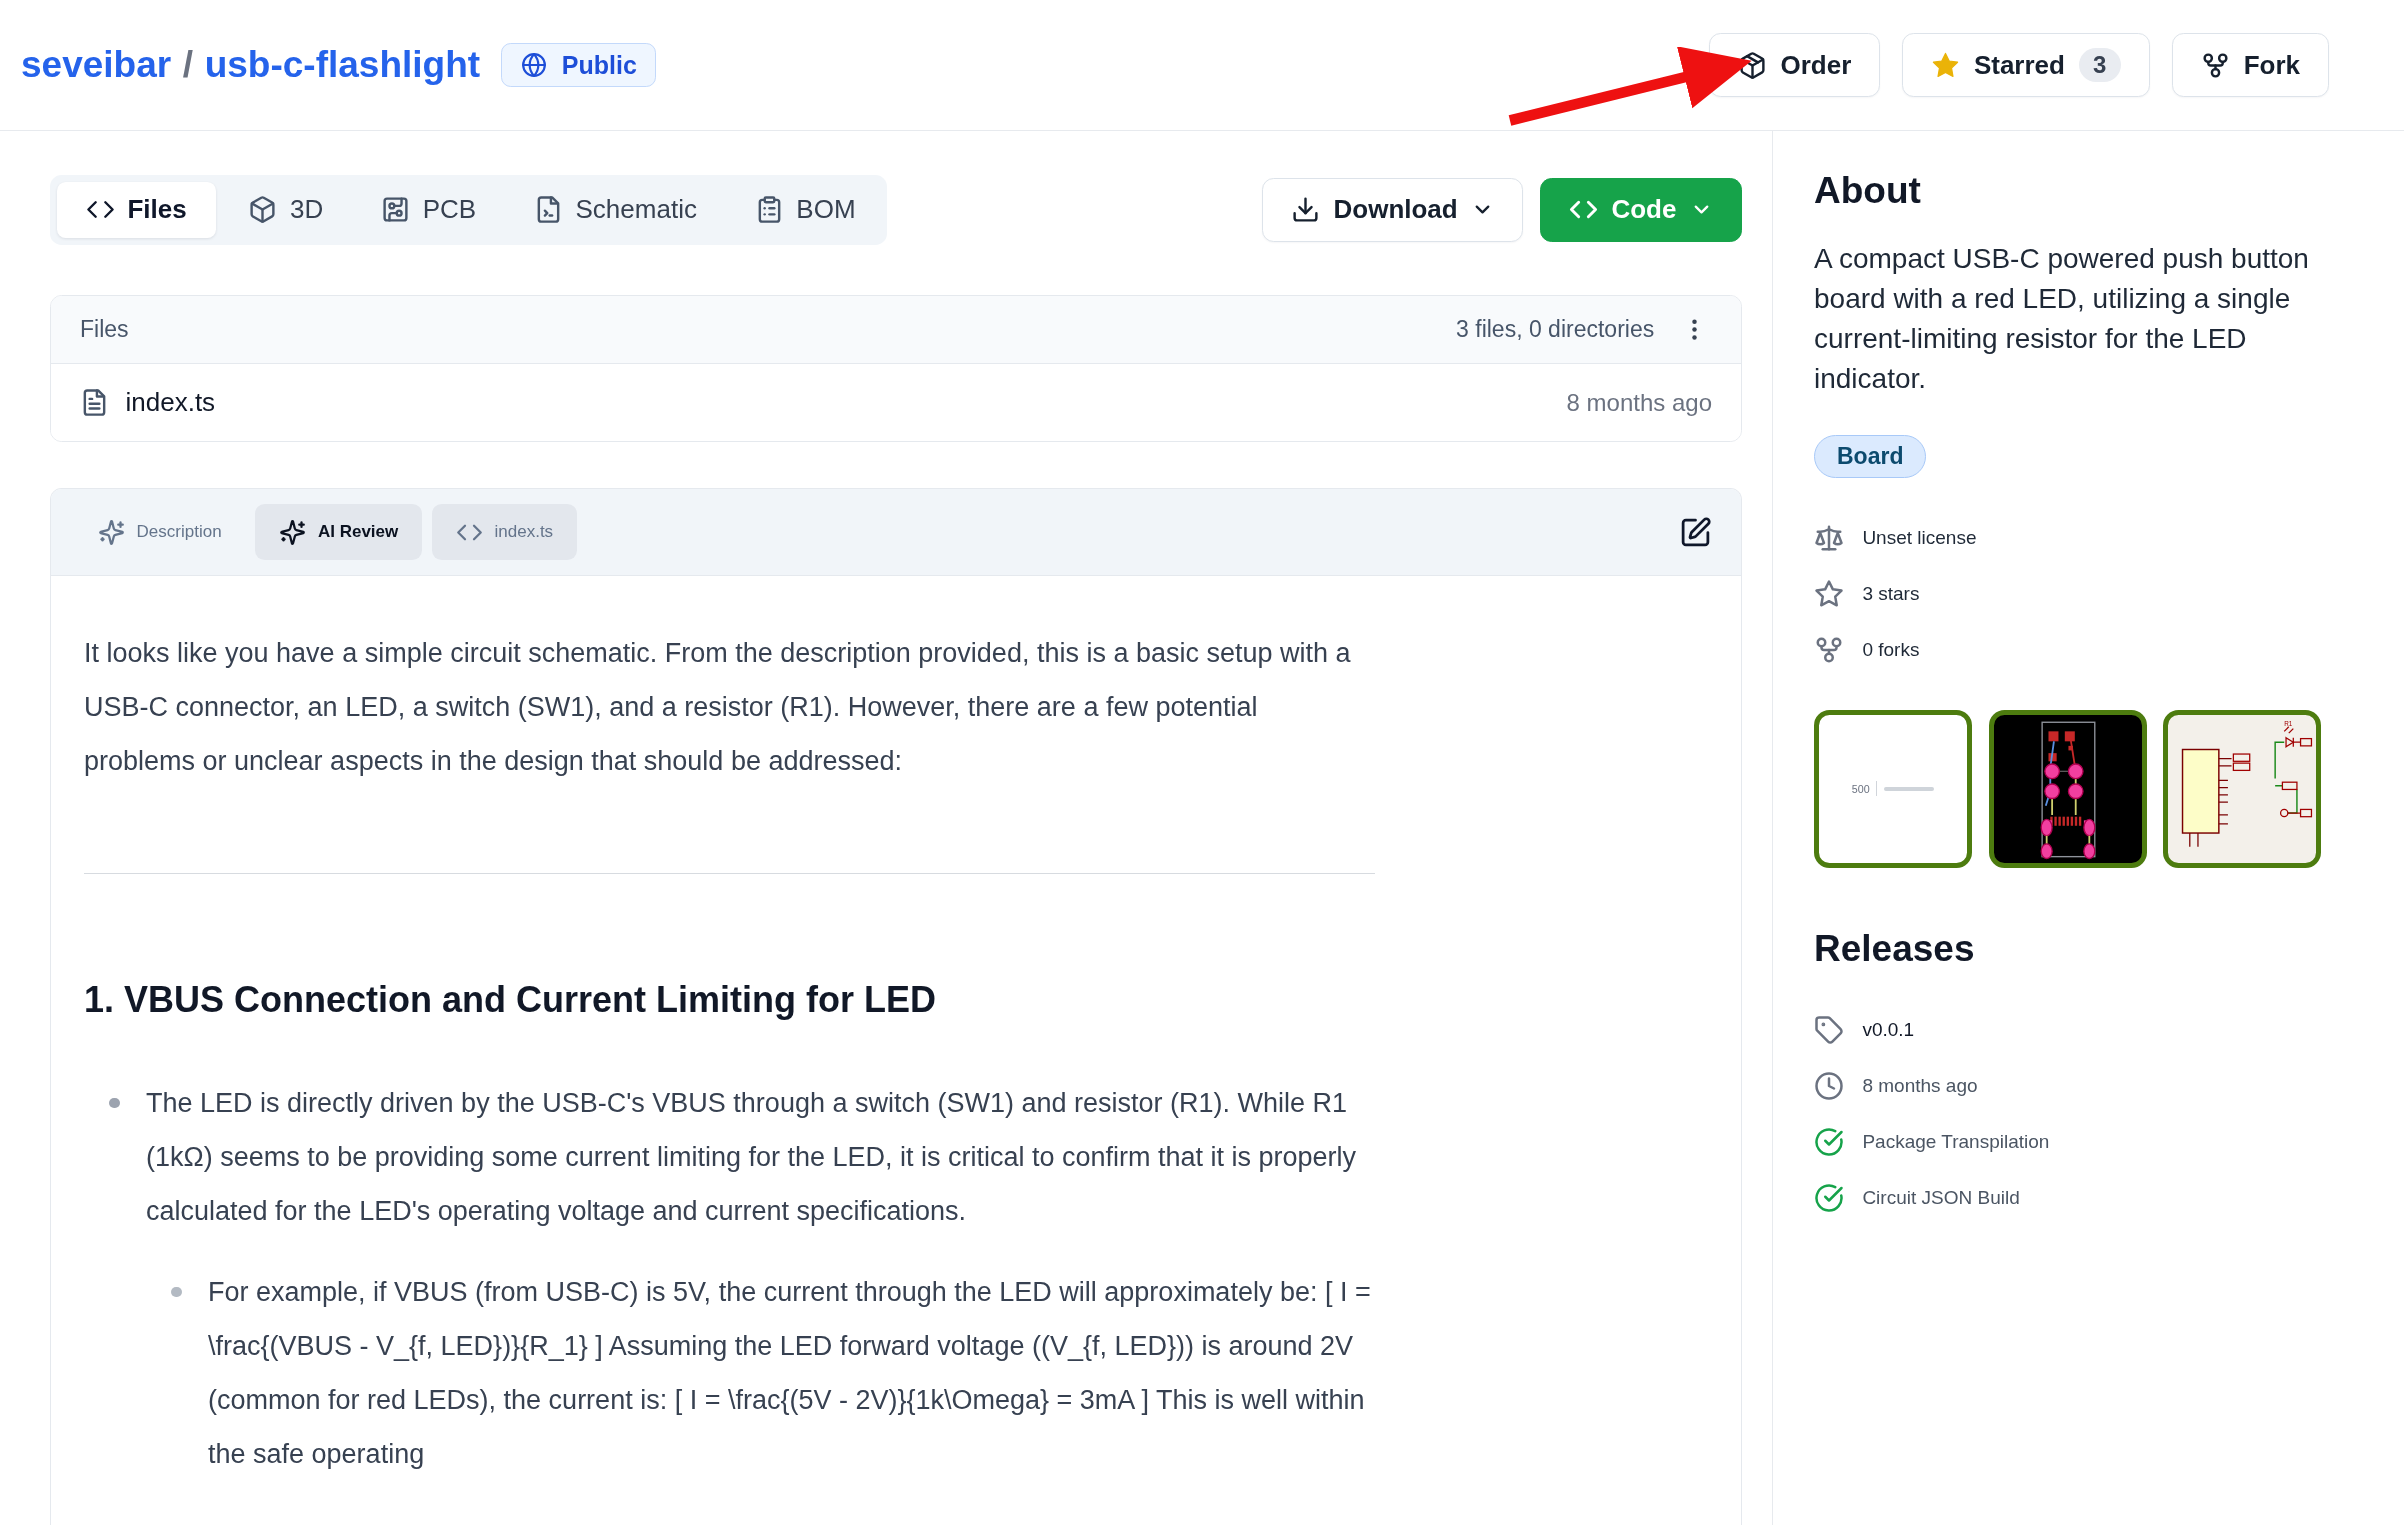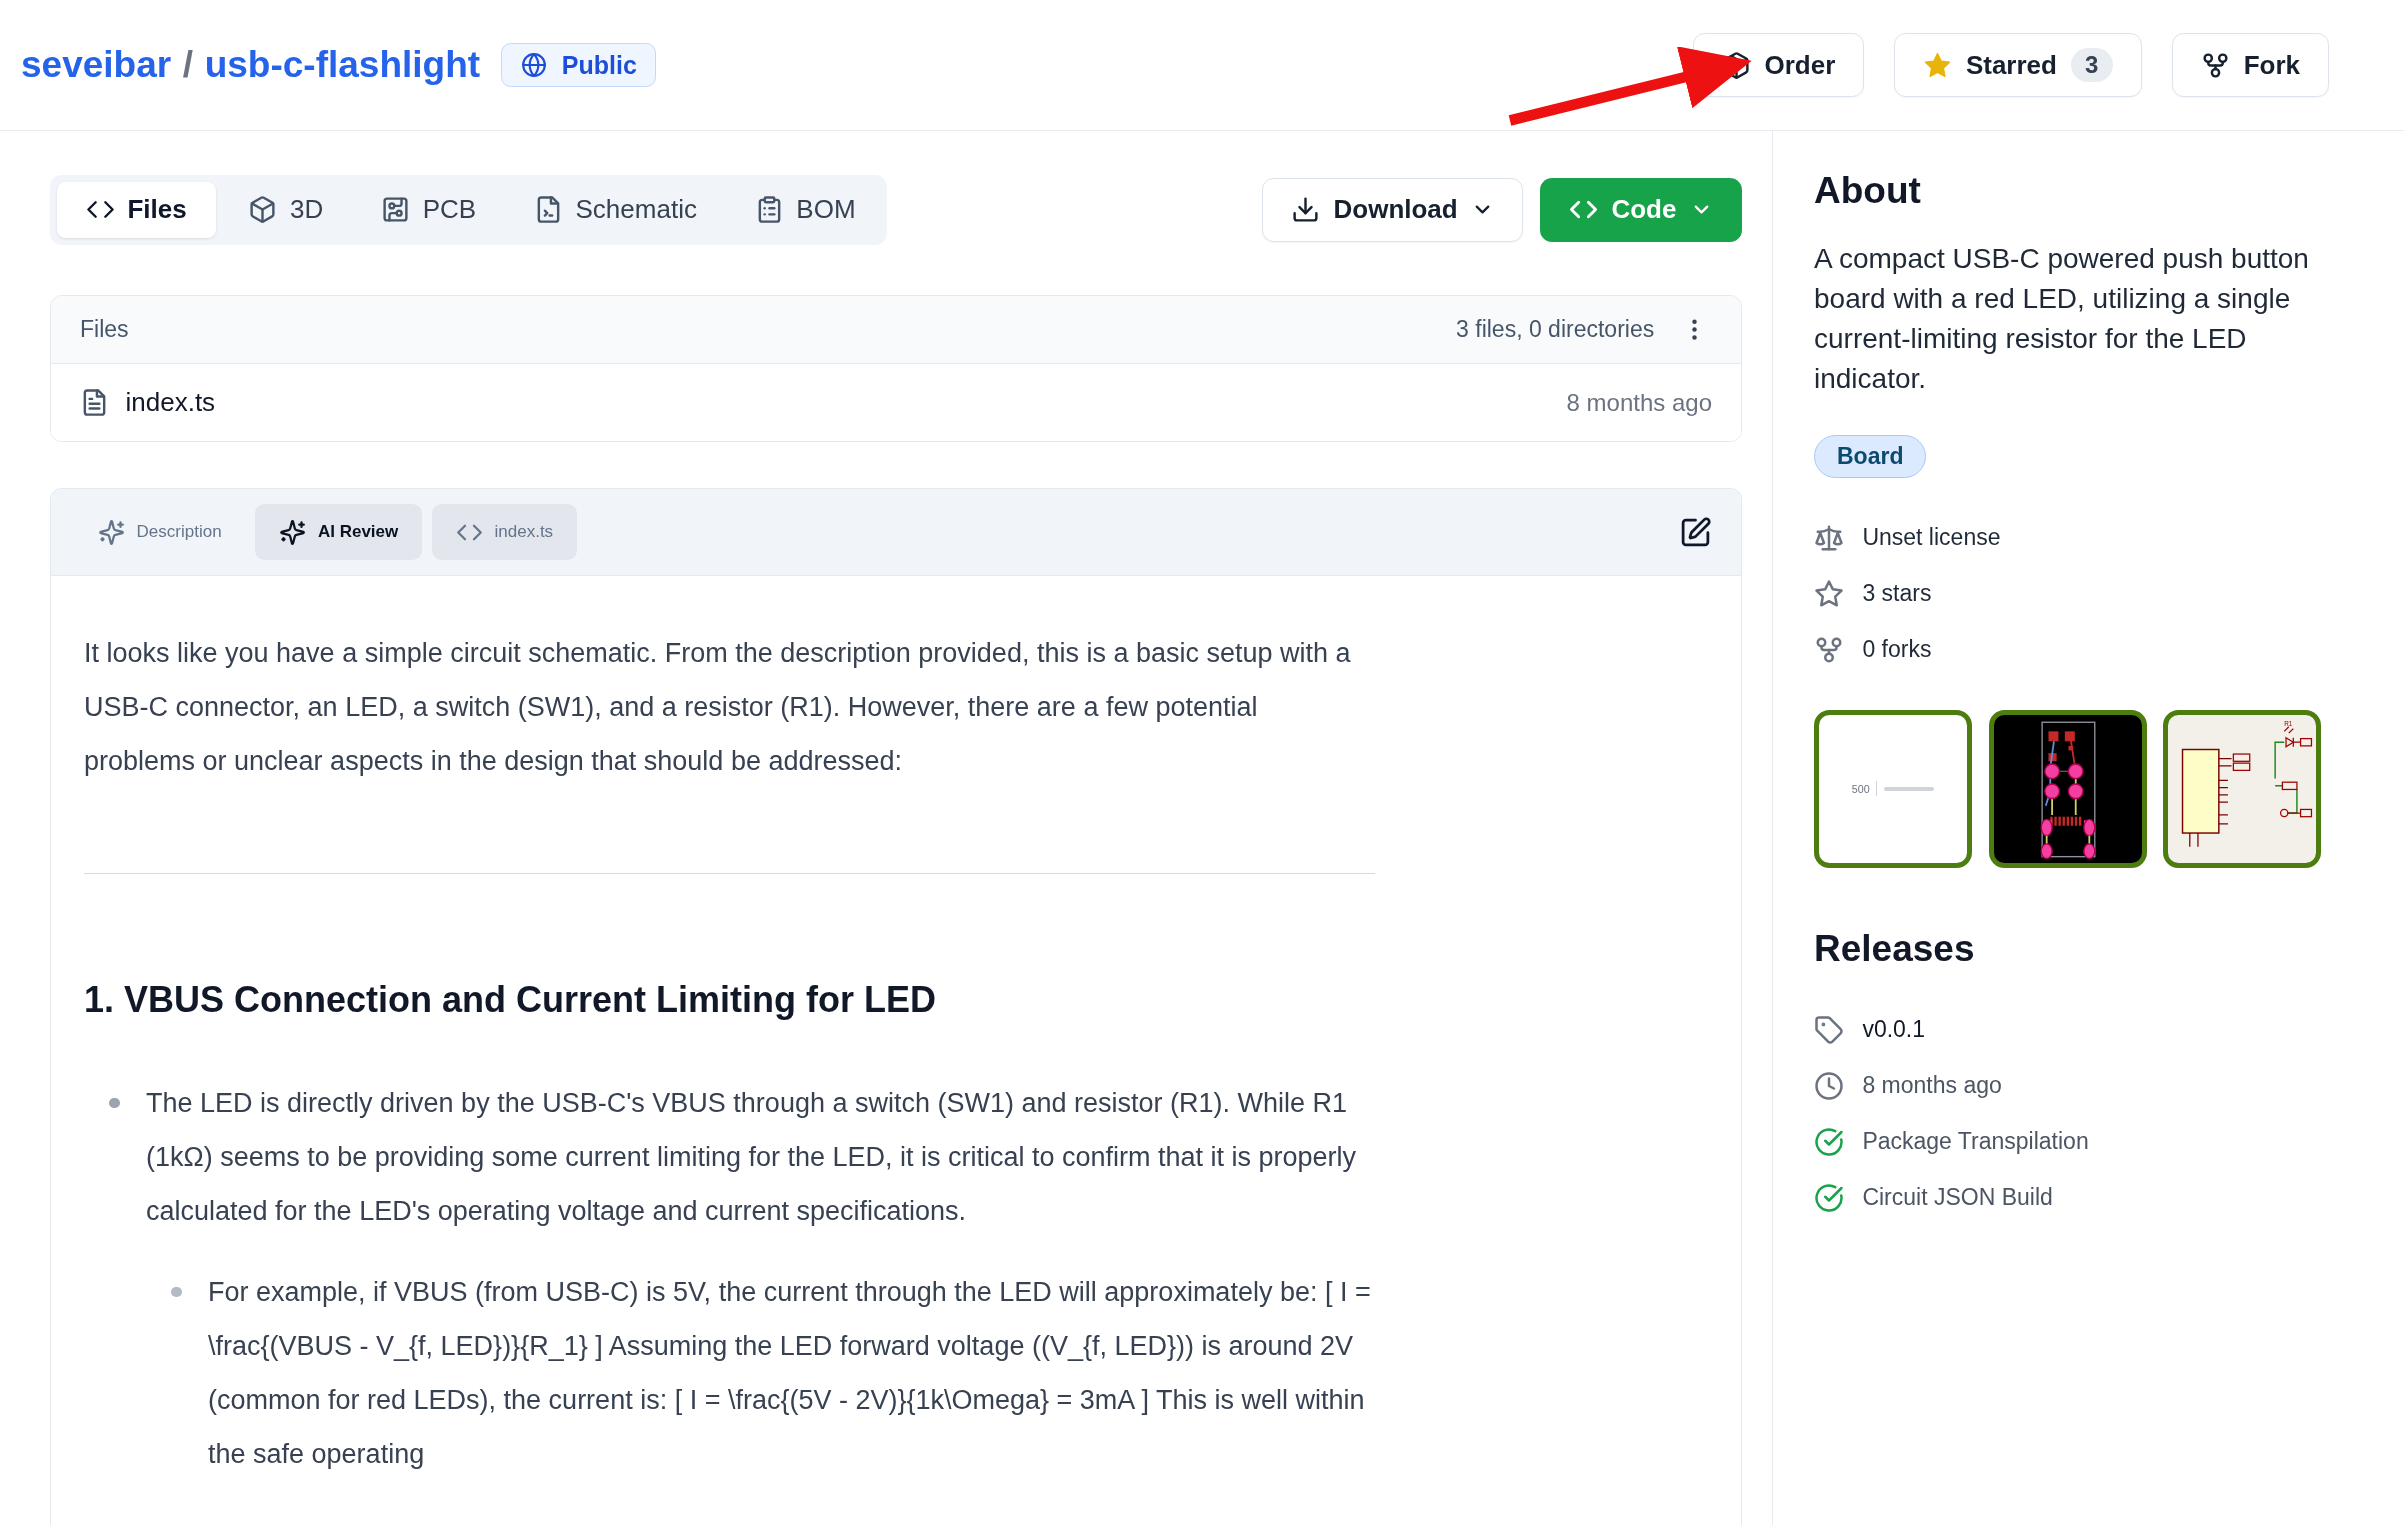--- a/index.html
+++ b/index.html
@@ -17,21 +17,21 @@
   }
   .repo-title { display:flex; align-items:center; font-size:37px; font-weight:700; }
   .repo-title a { color:#2563eb; text-decoration:none; }
   .repo-sep { color:#6b7280; margin:0 11.6px; font-weight:600; }
   .vis-badge {
     display:inline-flex; align-items:center; gap:15px; margin-left:21.3px;
     background:#eff6ff; border:1.5px solid #c3d9fb; color:#1d4ed8;
     font-size:25px; font-weight:700; padding:6.8px 18.4px; border-radius:9.7px;
   }
   .vis-badge svg { width:26px; height:26px; }
-  .hdr-actions { margin-left:auto; display:flex; align-items:center; gap:30px; }
+  .hdr-actions { margin-left:auto; display:flex; align-items:center; gap:22px; }
   .btn {
     display:inline-flex; align-items:center; gap:13.6px; height:64px; padding:0 28px;
     background:#fff; border:1.5px solid #dde3ea; border-radius:11.6px;
     font-size:26px; font-weight:600; color:#16202e; cursor:pointer;
     box-shadow:0 1px 1.9px rgba(16,24,40,.04); font-family:inherit;
   }
   .btn svg { width:29px; height:29px; }
   .count-pill { background:#e9ecf1; border-radius:969px; padding:2.9px 14.6px; font-size:24px; color:#374151; font-weight:600; }
   .star-ic { color:#eab308; }
   .arrow-overlay { position:absolute; left:1494px; top:47px; width:291px; height:87px; pointer-events:none; }
@@ -98,21 +98,21 @@
   .prose ul ul li::before { background:#b3bac3; }
 
   
   .side-h { font-size:37px; font-weight:700; color:#111827; margin-bottom:27px; }
   .about-text { font-size:28px; line-height:40px; color:#1f2937; }
   .tag-badge {
     display:inline-block; margin-top:36px; padding:6.8px 22px; border-radius:969px;
     background:#dbeafe; border:1.5px solid #a8c9f8; color:#0c4a6e; font-size:23px; font-weight:700; cursor:pointer;
   }
   .meta-list { margin-top:45px; display:flex; flex-direction:column; gap:26px; }
-  .meta-row { display:flex; align-items:center; gap:18.4px; font-size:23px; color:#1f2937; }
+  .meta-row { display:flex; align-items:center; gap:18.4px; font-size:19px; color:#1f2937; }
   .meta-row svg { width:30px; height:30px; color:#6b7280; flex:none; }
   .meta-dark { color:#111827; font-weight:500; }
   .meta-gray { color:#4b5563; }
   .check-ic { color:#16a34a !important; }
 
   .thumbs { margin-top:45px; display:flex; gap:16.5px; }
   .thumb { width:158px; height:158px; border:5px solid #4d7c0f; border-radius:15.5px; overflow:hidden; background:#fff; flex:none; cursor:pointer; }
   .thumb svg { width:100%; height:100%; display:block; }
   .thumb-err { display:flex; align-items:center; justify-content:center; gap:6.8px; }
   .err-code { font-size:10.7px; color:#6b7280; }

